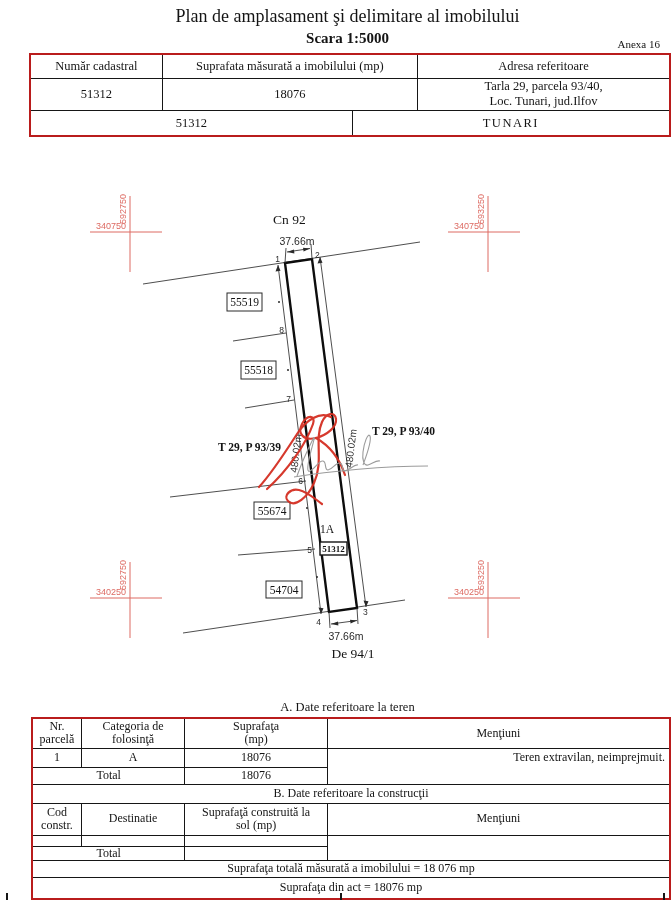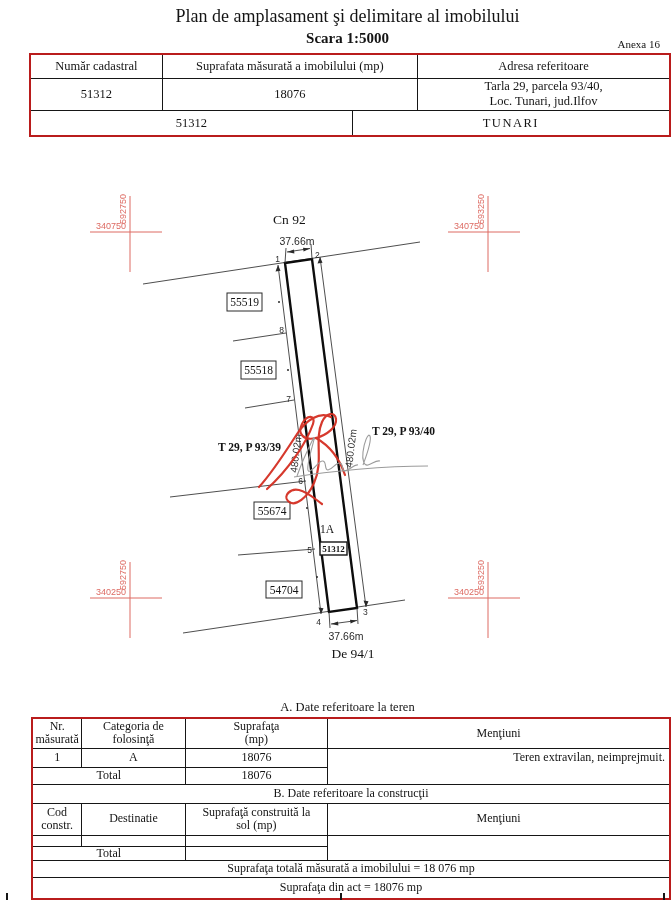--- a/index.html
+++ b/index.html
@@ -225,21 +225,21 @@
     <colgroup>
         <col style="width:50px">
         <col style="width:106px">
         <col style="width:147px">
         <col style="width:355px">
       </colgroup>
     <tbody>
         <tr class="r30">
       <td>
         <div>Nr.</div>
-        <div>măsurată</div>
+        <div>parcelă</div>
       </td>
       <td>
         <div>Categoria de</div>
         <div>folosinţă</div>
       </td>
       <td>
         <div>Suprafaţa</div>
         <div>(mp)</div>
       </td>
       <td>Menţiuni</td>

